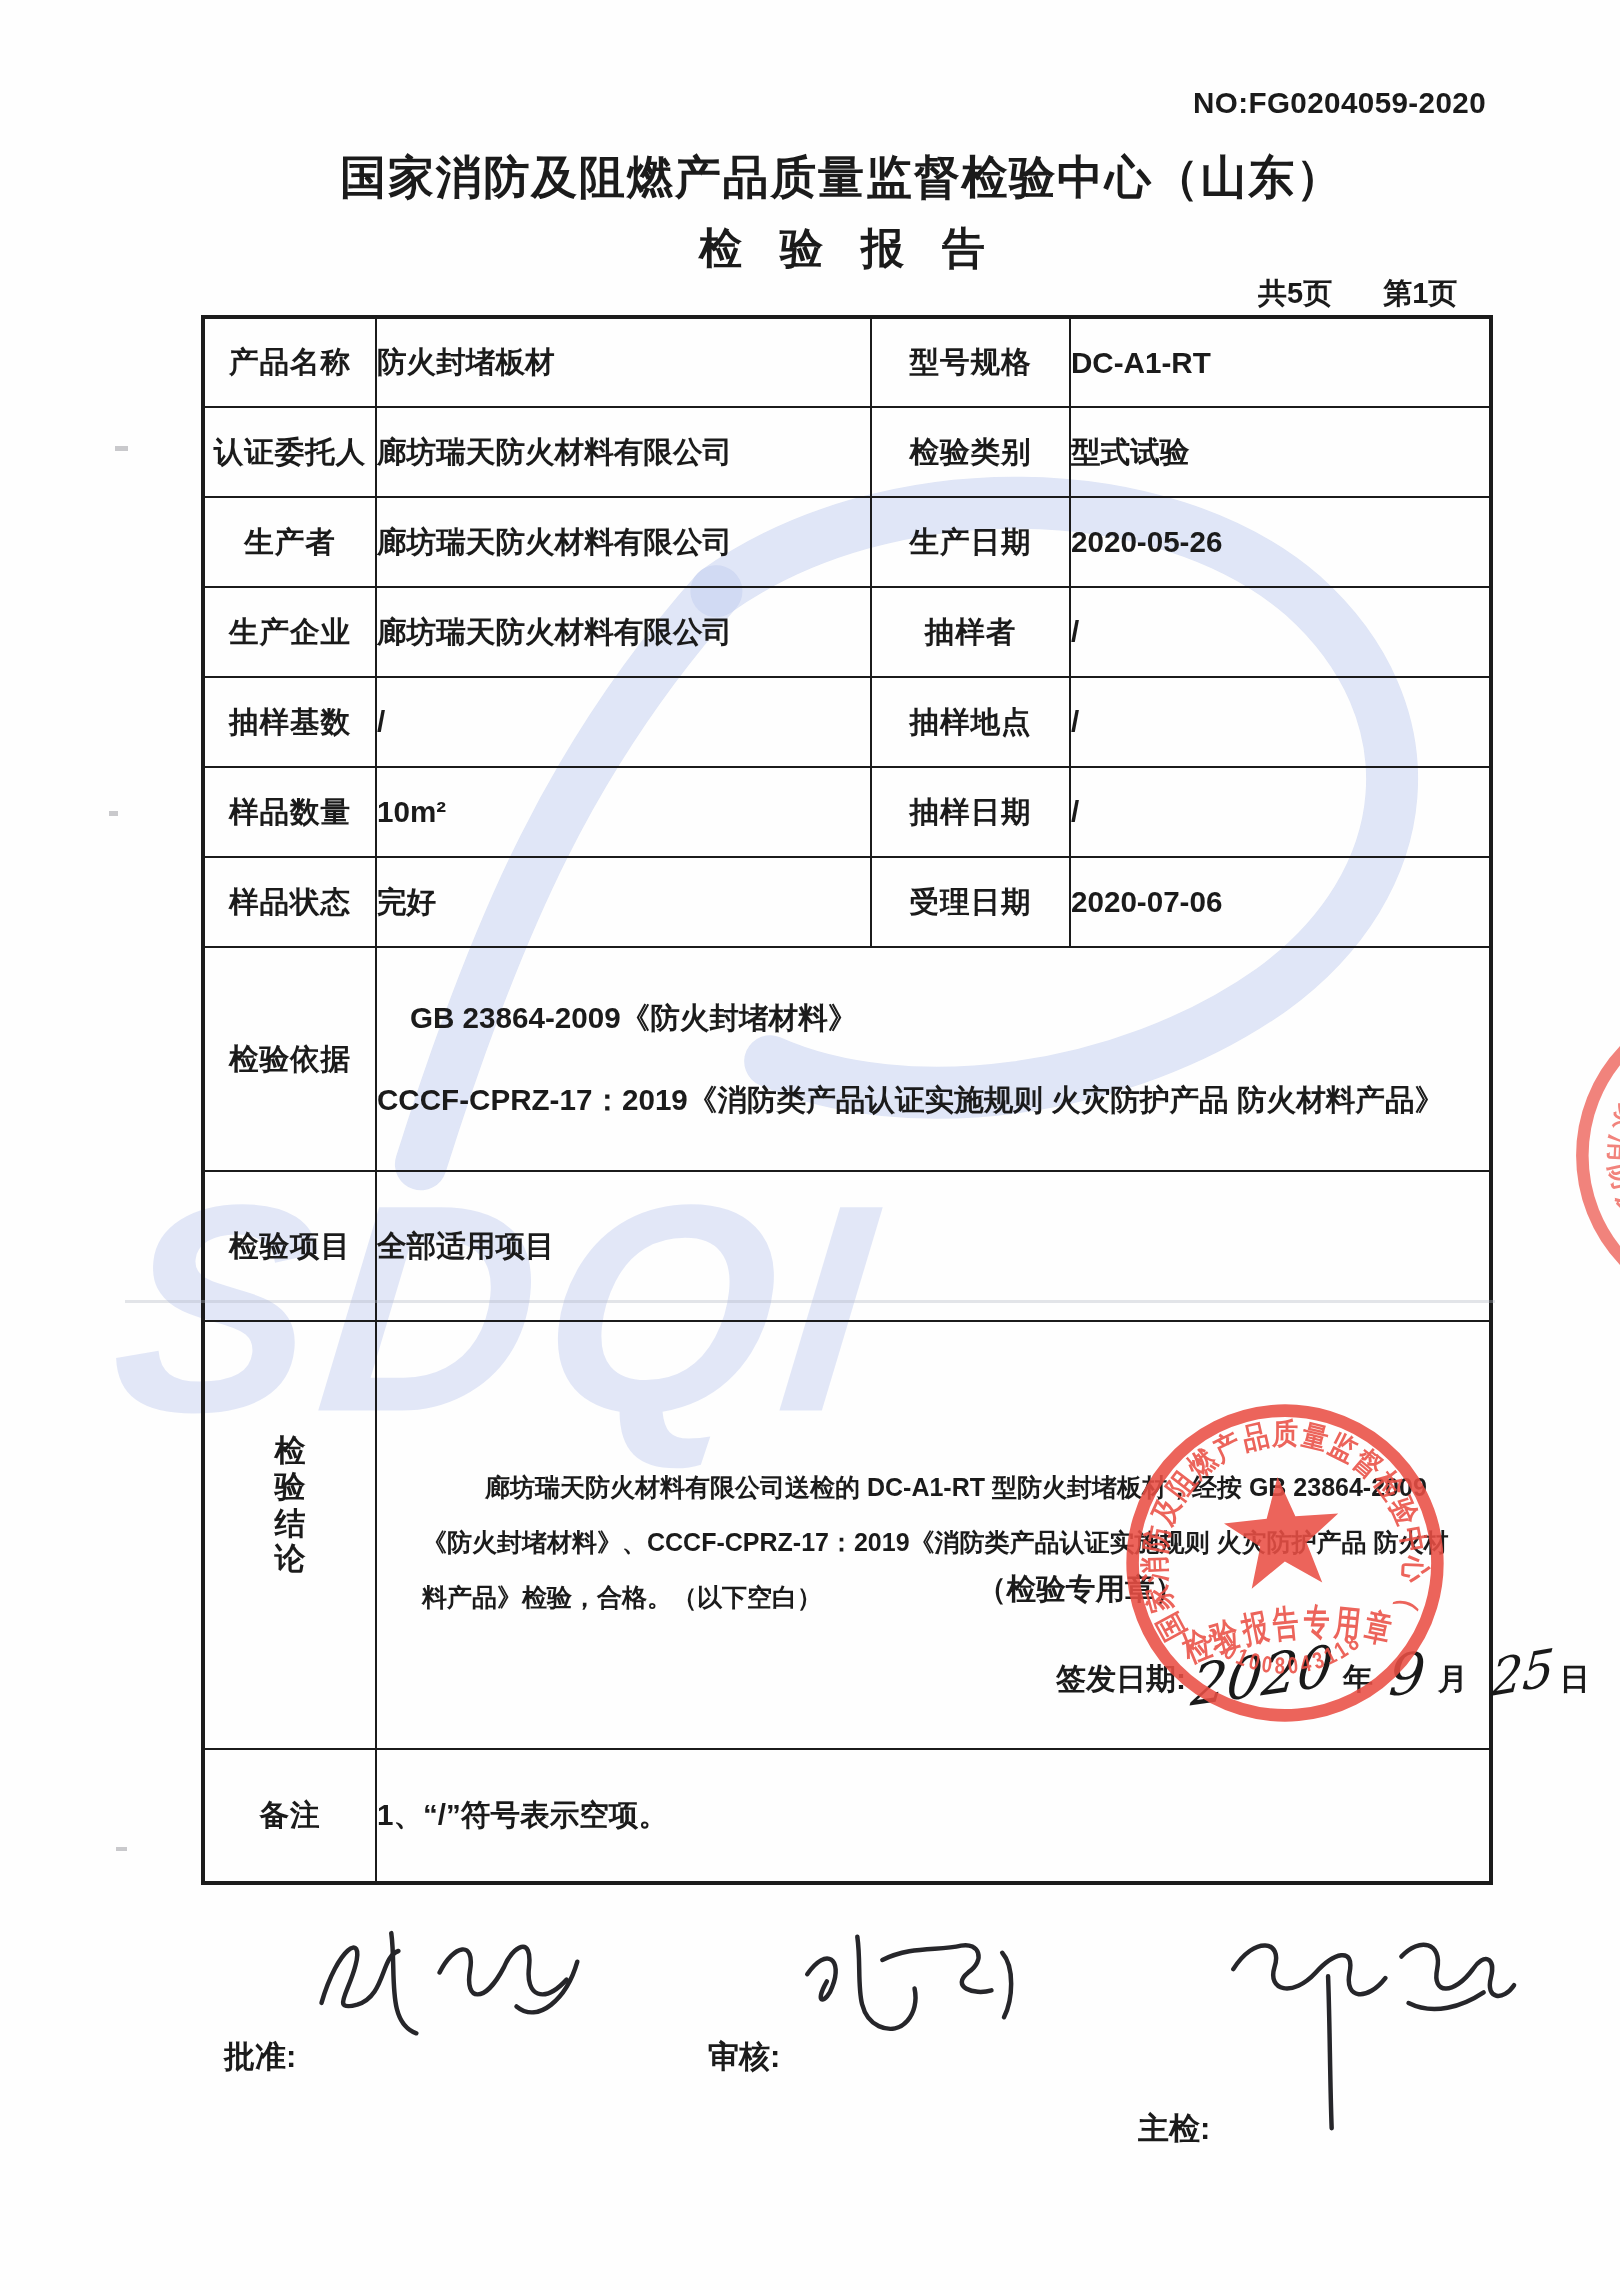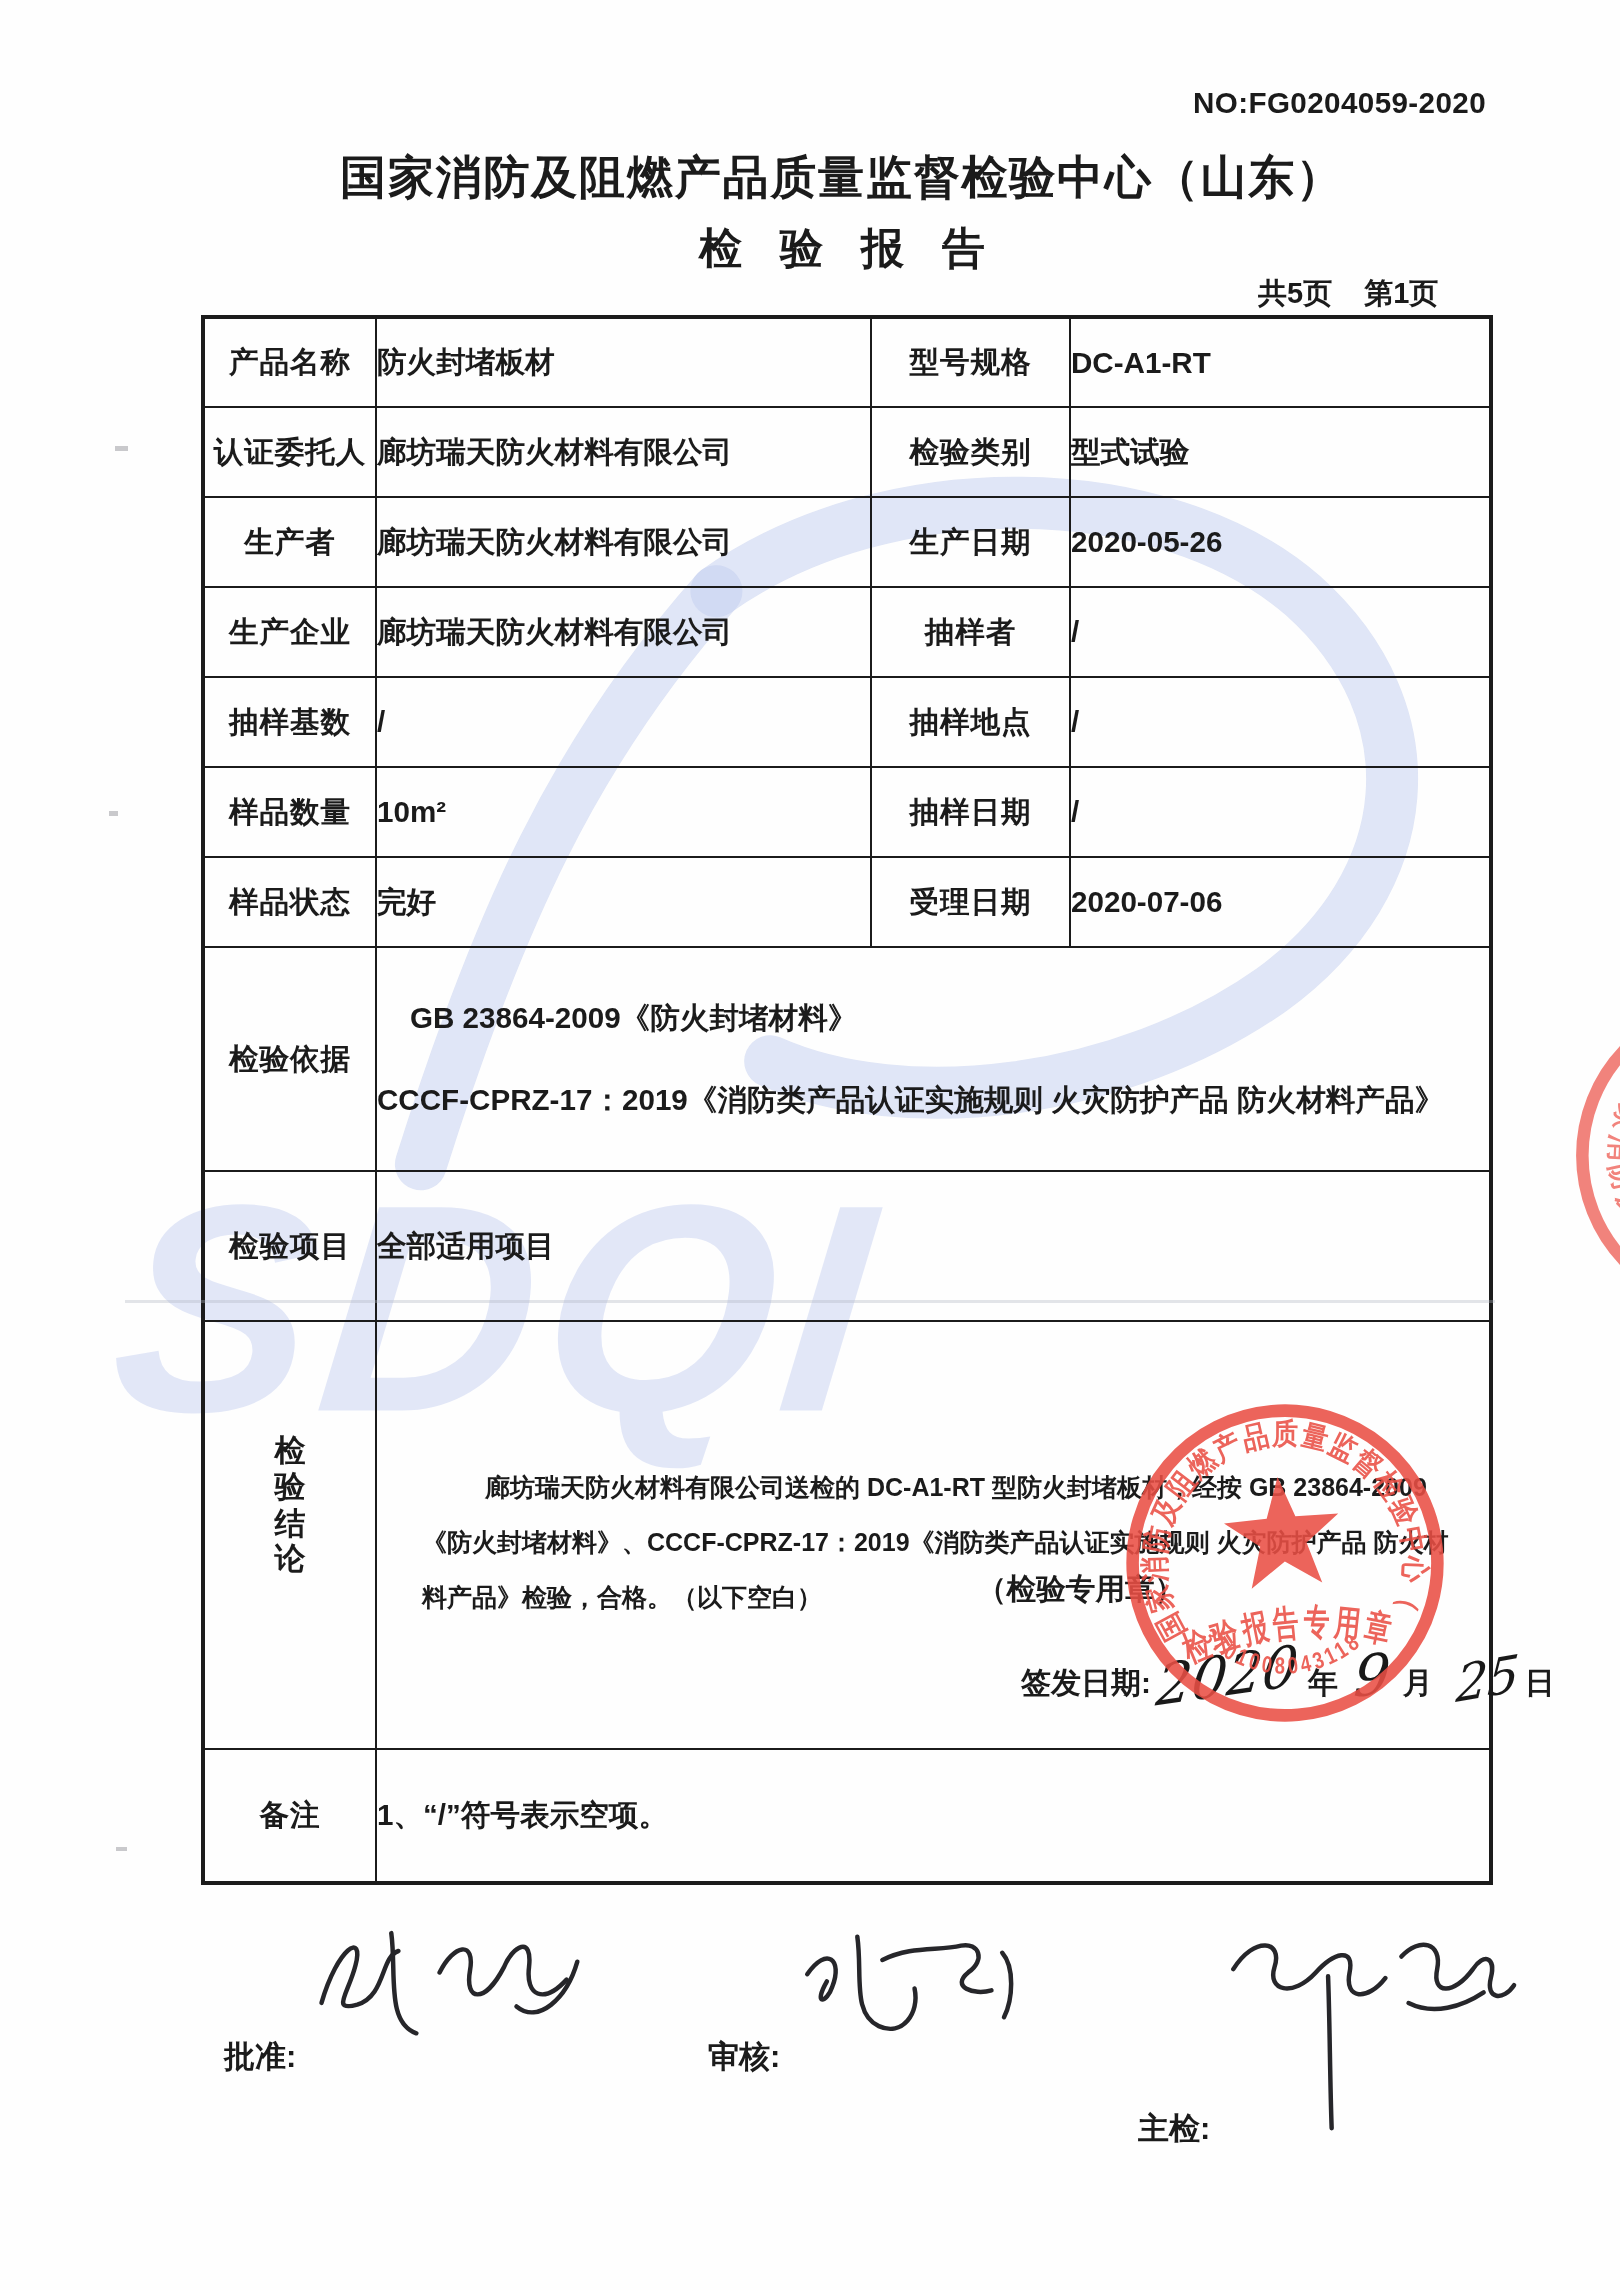--- a/index.html
+++ b/index.html
@@ -16,21 +16,21 @@
   }
   .org-title {
     position:absolute; top:147px; left:63px; width:1558px; text-align:center;
     font-size:46px; font-weight:700; letter-spacing:1.8px;
   }
   .report-title {
     position:absolute; top:220px; left:63px; width:1558px; text-align:center;
     font-size:43px; font-weight:700; letter-spacing:38px; text-indent:38px;
   }
   .page-info {
-    position:absolute; top:274px; left:1258px; display:flex; gap:32px;
+    position:absolute; top:274px; left:1258px; display:flex; gap:51px;
     font-size:29px; font-weight:700; white-space:nowrap;
   }
   
   .watermark { position:absolute; left:0; top:0; z-index:0; }
   
   .report-table {
     position:absolute; left:201px; top:315px; width:1288px; z-index:1;
     border-collapse:collapse; table-layout:fixed; background:transparent;
   }
   .report-table td {
@@ -51,22 +51,22 @@
     writing-mode:vertical-rl; text-orientation:upright;
     font-size:31px; letter-spacing:36px; margin:0 auto 107px auto; line-height:1;
   }
   .conc-cell { position:relative; vertical-align:top; }
   .conc-text {
     margin:14.3px 38px 0 45px; text-indent:63px; line-height:2.2;
     font-size:25px; font-weight:700; text-align:left;
   }
   .seal-note { position:absolute; left:600px; top:247px; font-size:29.6px; font-weight:700; z-index:4; white-space:nowrap; }
   .issue-line {
-    position:absolute; left:644px; top:324px; z-index:4;
-    display:flex; align-items:flex-end; font-size:30px; font-weight:700; white-space:nowrap;
+    position:absolute; left:679px; top:324px; z-index:4;
+    display:flex; align-items:flex-start; font-size:30px; font-weight:700; white-space:nowrap;
   }
   .issue-line .unit { margin-top:12.5px; }
   .hand {
     font-family:"DejaVu Serif","Liberation Serif",serif;
     font-style:italic; font-weight:400; color:#191919; line-height:1;
   }
   .hand-year  { font-size:56px; transform:rotate(-8deg) skewX(-14deg); margin:1.8px 9px 0 5.4px; }
   .hand-month { font-size:57px; transform:rotate(-4deg) skewX(-8deg);  margin:0 12.5px 0 16px; }
   .hand-day   { font-size:50px; transform:rotate(-10deg) skewX(-14deg); margin:1.8px 5.4px 0 23px; }
   .remark-cell { padding-left:27px; }

